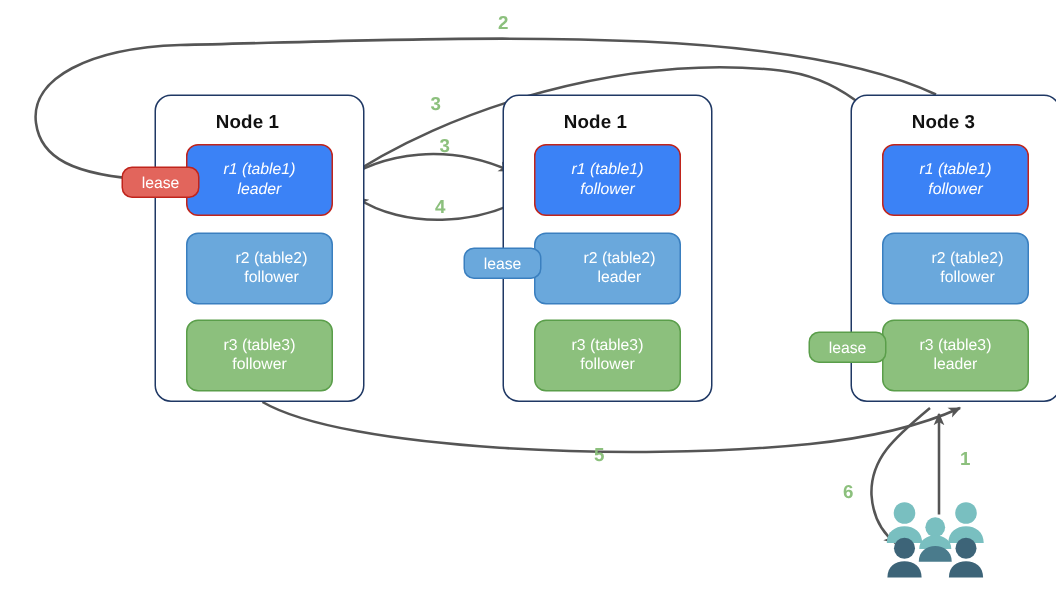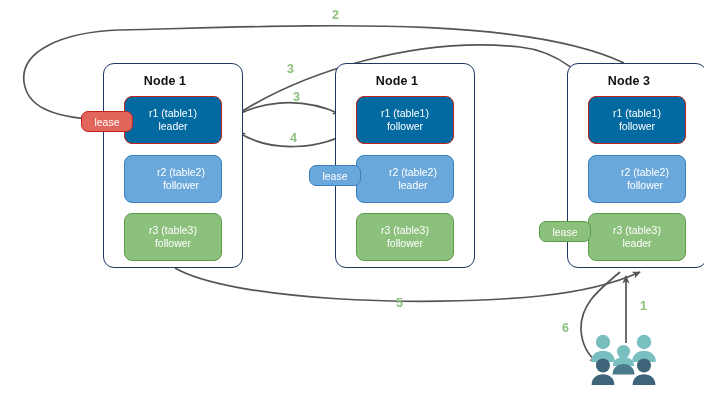--- a/index.html
+++ b/index.html
@@ -51,22 +51,23 @@
     flex-direction: column;
     align-items: center;
     justify-content: center;
     color: #ffffff;
     font-size: 10.5px;
     line-height: 13px;
     text-align: center;
   }
   .replica .ln { display: block; }
   .rep-red {
-    background: #0369a1;
+    background: #3b82f6;
     border: 1.6px solid #c0241c;
+    font-style: italic;
   }
   .rep-blue {
     background: #6aa8dc;
     border: 1.6px solid #3a7fbf;
     padding-left: 16px;
   }
   .rep-green {
     background: #8cc07d;
     border: 1.6px solid #5a9e4a;
     align-items: center;

